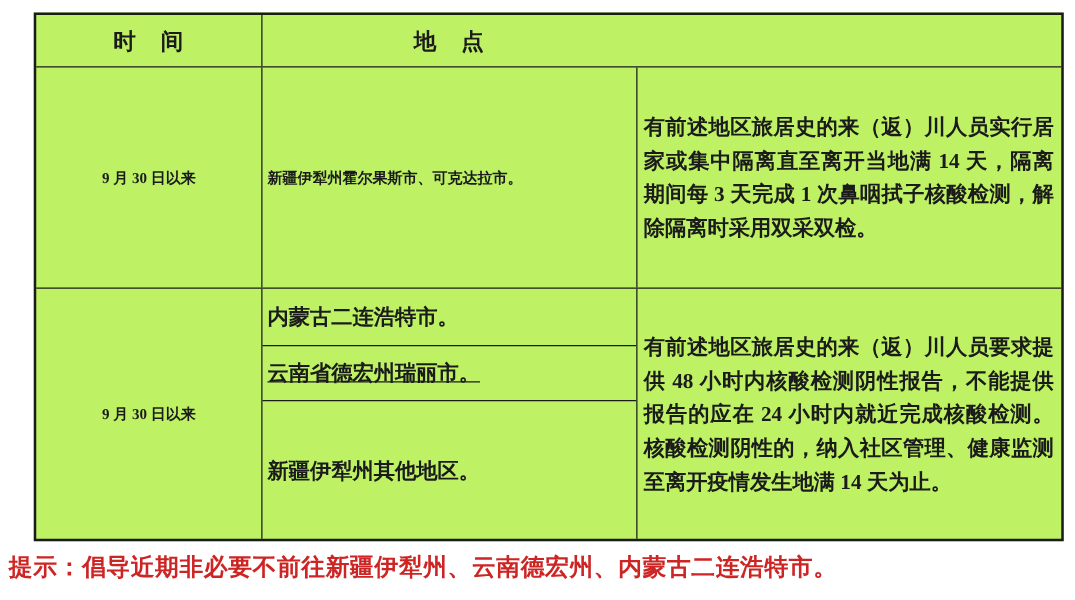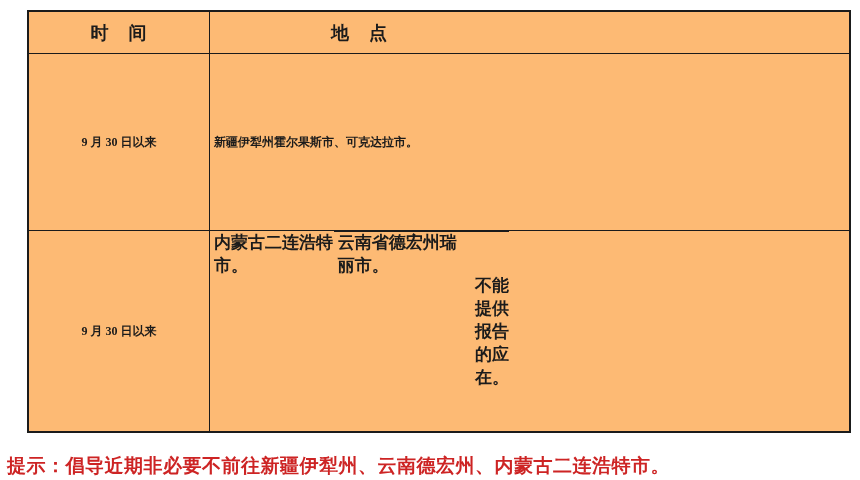--- a/index.html
+++ b/index.html
@@ -14,21 +14,21 @@
   }
   .tbl {
     position: absolute;
     left: 27px;
     top: 10px;
     width: 824px;
     height: 423px;
     border: 2px solid #1b1b1b;
     display: flex;
     flex-direction: column;
-    background: #fdba74;
+    background: #bef264;
   }
   .row { display: flex; flex-direction: row; width: 100%; }
   .row + .row { border-top: 1px solid #1b1b1b; }
   .hrow { height: 41px; }
   .r1 { height: 177px; }
   .r2 { flex: 1; }
   .cell { height: 100%; }
   .cell + .cell, .subcol + .cell { border-left: 1px solid #1b1b1b; }
   .c1 { width: 180px; flex: 0 0 180px; }
   .c2 { width: 300px; flex: 0 0 300px; }
@@ -58,60 +58,62 @@
     align-items: center;
     font-size: 17px;
     line-height: 27px;
     padding: 0 6px 0 5px;
     text-align: justify;
   }
   .subcol {
     width: 300px;
     flex: 0 0 300px;
     display: flex;
-    flex-direction: row;
+    flex-direction: column;
     border-left: 1px solid #1b1b1b;
   }
   .subcell {
     display: flex;
     align-items: center;
     padding-left: 4px;
     font-size: 17px;
   }
   .subcell + .subcell { border-top: 1px solid #1b1b1b; }
   .s1 { height: 45px; }
-  .s2 { height: 44px; }
+  .s2 { height: 44px; text-decoration: underline; }
   .s3 { flex: 1; }
   .note {
     position: absolute;
     left: 7px;
-    top: 453px;
+    top: 441px;
     font-size: 19px;
     letter-spacing: 0.5px;
     color: #cd2424;
     white-space: nowrap;
   }
 </style>
 </head>
 <body>
 
 <div class="tbl">
   <div class="row hrow">
     <div class="cell c1 head">时　间</div>
     <div class="cell c2 head">地　点</div>
   </div>
 
   <div class="row r1">
     <div class="cell c1 center">9 月 30 日以来</div>
     <div class="cell c2 loc">新疆伊犁州霍尔果斯市、可克达拉市。</div>
+    <div class="cell c3 measure">有前述地区旅居史的来（返）川人员实行居家或集中隔离直至离开当地满 14 天，隔离期间每 3 天完成 1 次鼻咽拭子核酸检测，解除隔离时采用双采双检。</div>
   </div>
 
   <div class="row r2">
     <div class="cell c1 center">9 月 30 日以来</div>
     <div class="subcol">
       <div class="subcell s1">内蒙古二连浩特市。</div>
       <div class="subcell s2">云南省德宏州瑞丽市。</div>
-      <div class="subcell s3">不能提供报告的应在。</div>
+      <div class="subcell s3">新疆伊犁州其他地区。</div>
     </div>
+    <div class="cell c3 measure">有前述地区旅居史的来（返）川人员要求提供 48 小时内核酸检测阴性报告，不能提供报告的应在 24 小时内就近完成核酸检测。核酸检测阴性的，纳入社区管理、健康监测至离开疫情发生地满 14 天为止。</div>
   </div>
 </div>
 
 <div class="note">提示：倡导近期非必要不前往新疆伊犁州、云南德宏州、内蒙古二连浩特市。</div>
 
 </body></html>

